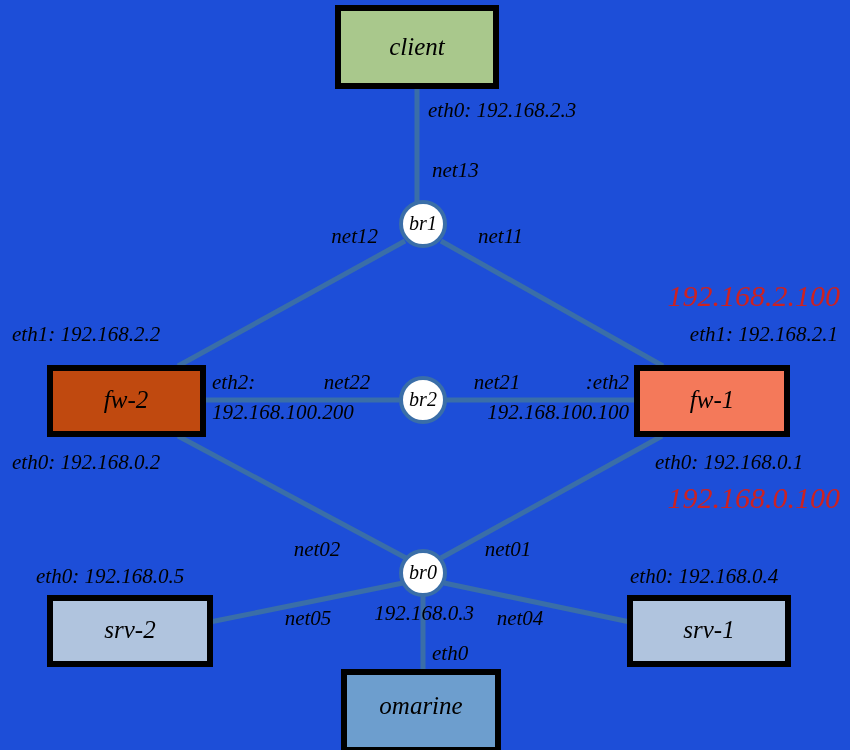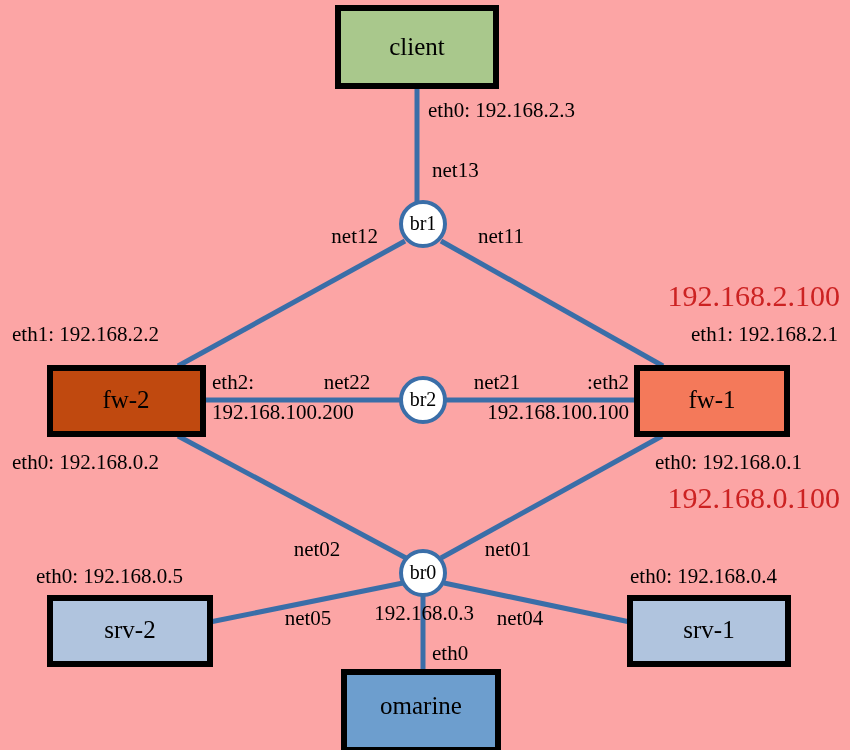--- a/index.html
+++ b/index.html
@@ -8,22 +8,23 @@
     padding: 0;
     background: #ffffff;
   }
   body {
     font-family: "Liberation Serif", "DejaVu Serif", serif;
   }
   #diagram-root {
     position: relative;
     width: 850px;
     height: 750px;
-    background: #fca5a5;
+    background: #1d4ed8;
     overflow: hidden;
+    font-style: italic;
   }
   svg.topology {
     position: absolute;
     top: 0;
     left: 0;
     width: 850px;
     height: 750px;
   }
   .link-line {
     stroke: #3a6ea8;

